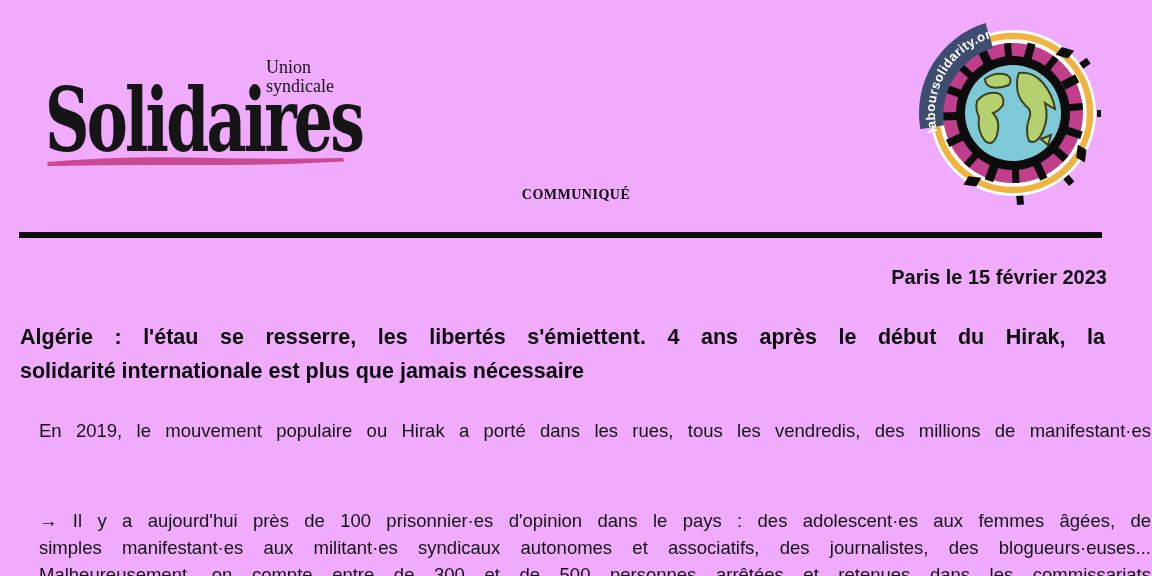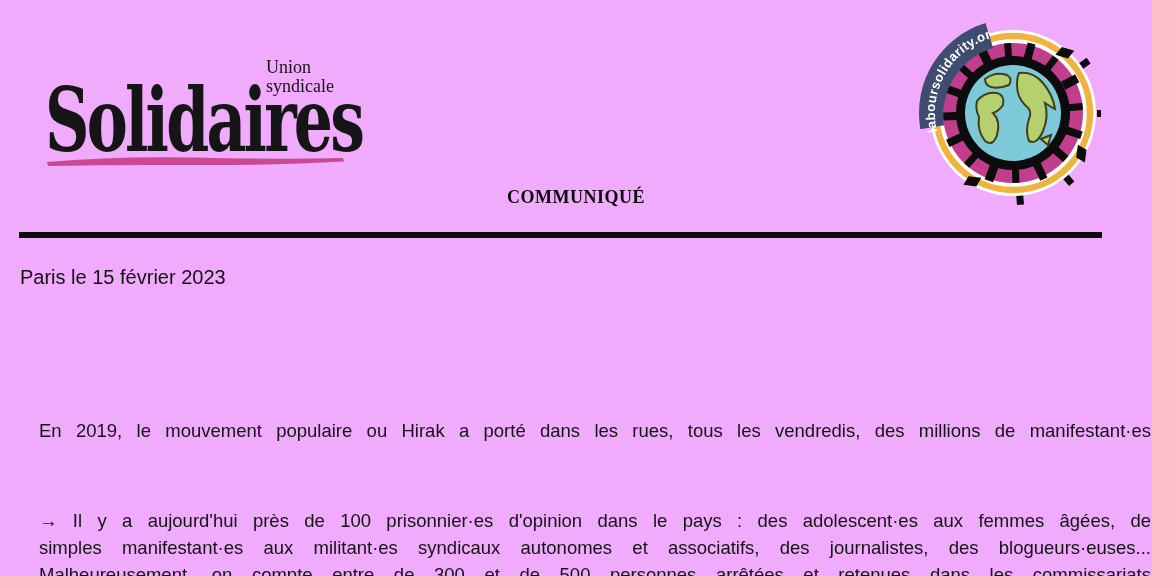--- a/index.html
+++ b/index.html
@@ -27,31 +27,31 @@
   .badge-svg { position:absolute; left:917px; top:13px; }
   .banner-label {
     font-family:"Liberation Sans", sans-serif; font-weight:bold;
     font-size:13px; letter-spacing:0.6px; fill:#ffffff;
   }
 
   
   .doc-type {
     position:absolute; left:0; top:187px; width:1152px; text-align:center;
     font-family:"Liberation Serif", serif; font-weight:bold;
-    font-size:18px; letter-spacing:0.5px; color:#0b0b0b;
+    font-size:14px; letter-spacing:0.5px; color:#0b0b0b;
   }
   .rule {
     position:absolute; left:19px; top:232px; width:1083px; height:6px;
     background:#0c0c0c;
   }
 
   
   .dateline {
     position:absolute; left:20px; top:266px; width:1087px;
-    text-align:left; font-size:20px; color:#111;
+    text-align:right; font-size:20px; color:#111;font-weight:bold;
   }
   .title {
     position:absolute; left:20px; top:320px; width:1085px;
     font-weight:bold; font-size:21.5px; line-height:34px; color:#0b0b0b;
   }
   .body-par {
     position:absolute; left:20px; width:1112px;
     font-size:18.5px; line-height:27px; color:#141414;margin-left:19px;
   }
   .para1 { top:417px; }
@@ -127,20 +127,24 @@
         <textPath href="#bannerTextPath" startOffset="3" textLength="128">laboursolidarity.org</textPath>
       </text>
     </g>
   </svg>
 
   <div class="doc-type">COMMUNIQUÉ</div>
   <div class="rule"></div>
 
   <div class="dateline">Paris le 15 février 2023</div>
 
+  <div class="title">
+      <div class="tline fill">Algérie : l'étau se resserre, les libertés s'émiettent. 4 ans après le début du Hirak, la</div>
+      <div class="tline">solidarité internationale est plus que jamais nécessaire</div>
+    </div>
 
   <div class="body-par para1">
       <div class="tline fill">En 2019, le mouvement populaire ou Hirak a porté dans les rues, tous les vendredis, des millions de manifestant·es</div>
     </div>
 
   <div class="body-par para2">
       <div class="tline fill">→ Il y a aujourd'hui près de 100 prisonnier·es d'opinion dans le pays : des adolescent·es aux femmes âgées, de</div>
       <div class="tline fill">simples manifestant·es aux militant·es syndicaux autonomes et associatifs, des journalistes, des blogueurs·euses...</div>
       <div class="tline fill">Malheureusement, on compte entre de 300 et de 500 personnes arrêtées et retenues dans les commissariats</div>
     </div>

